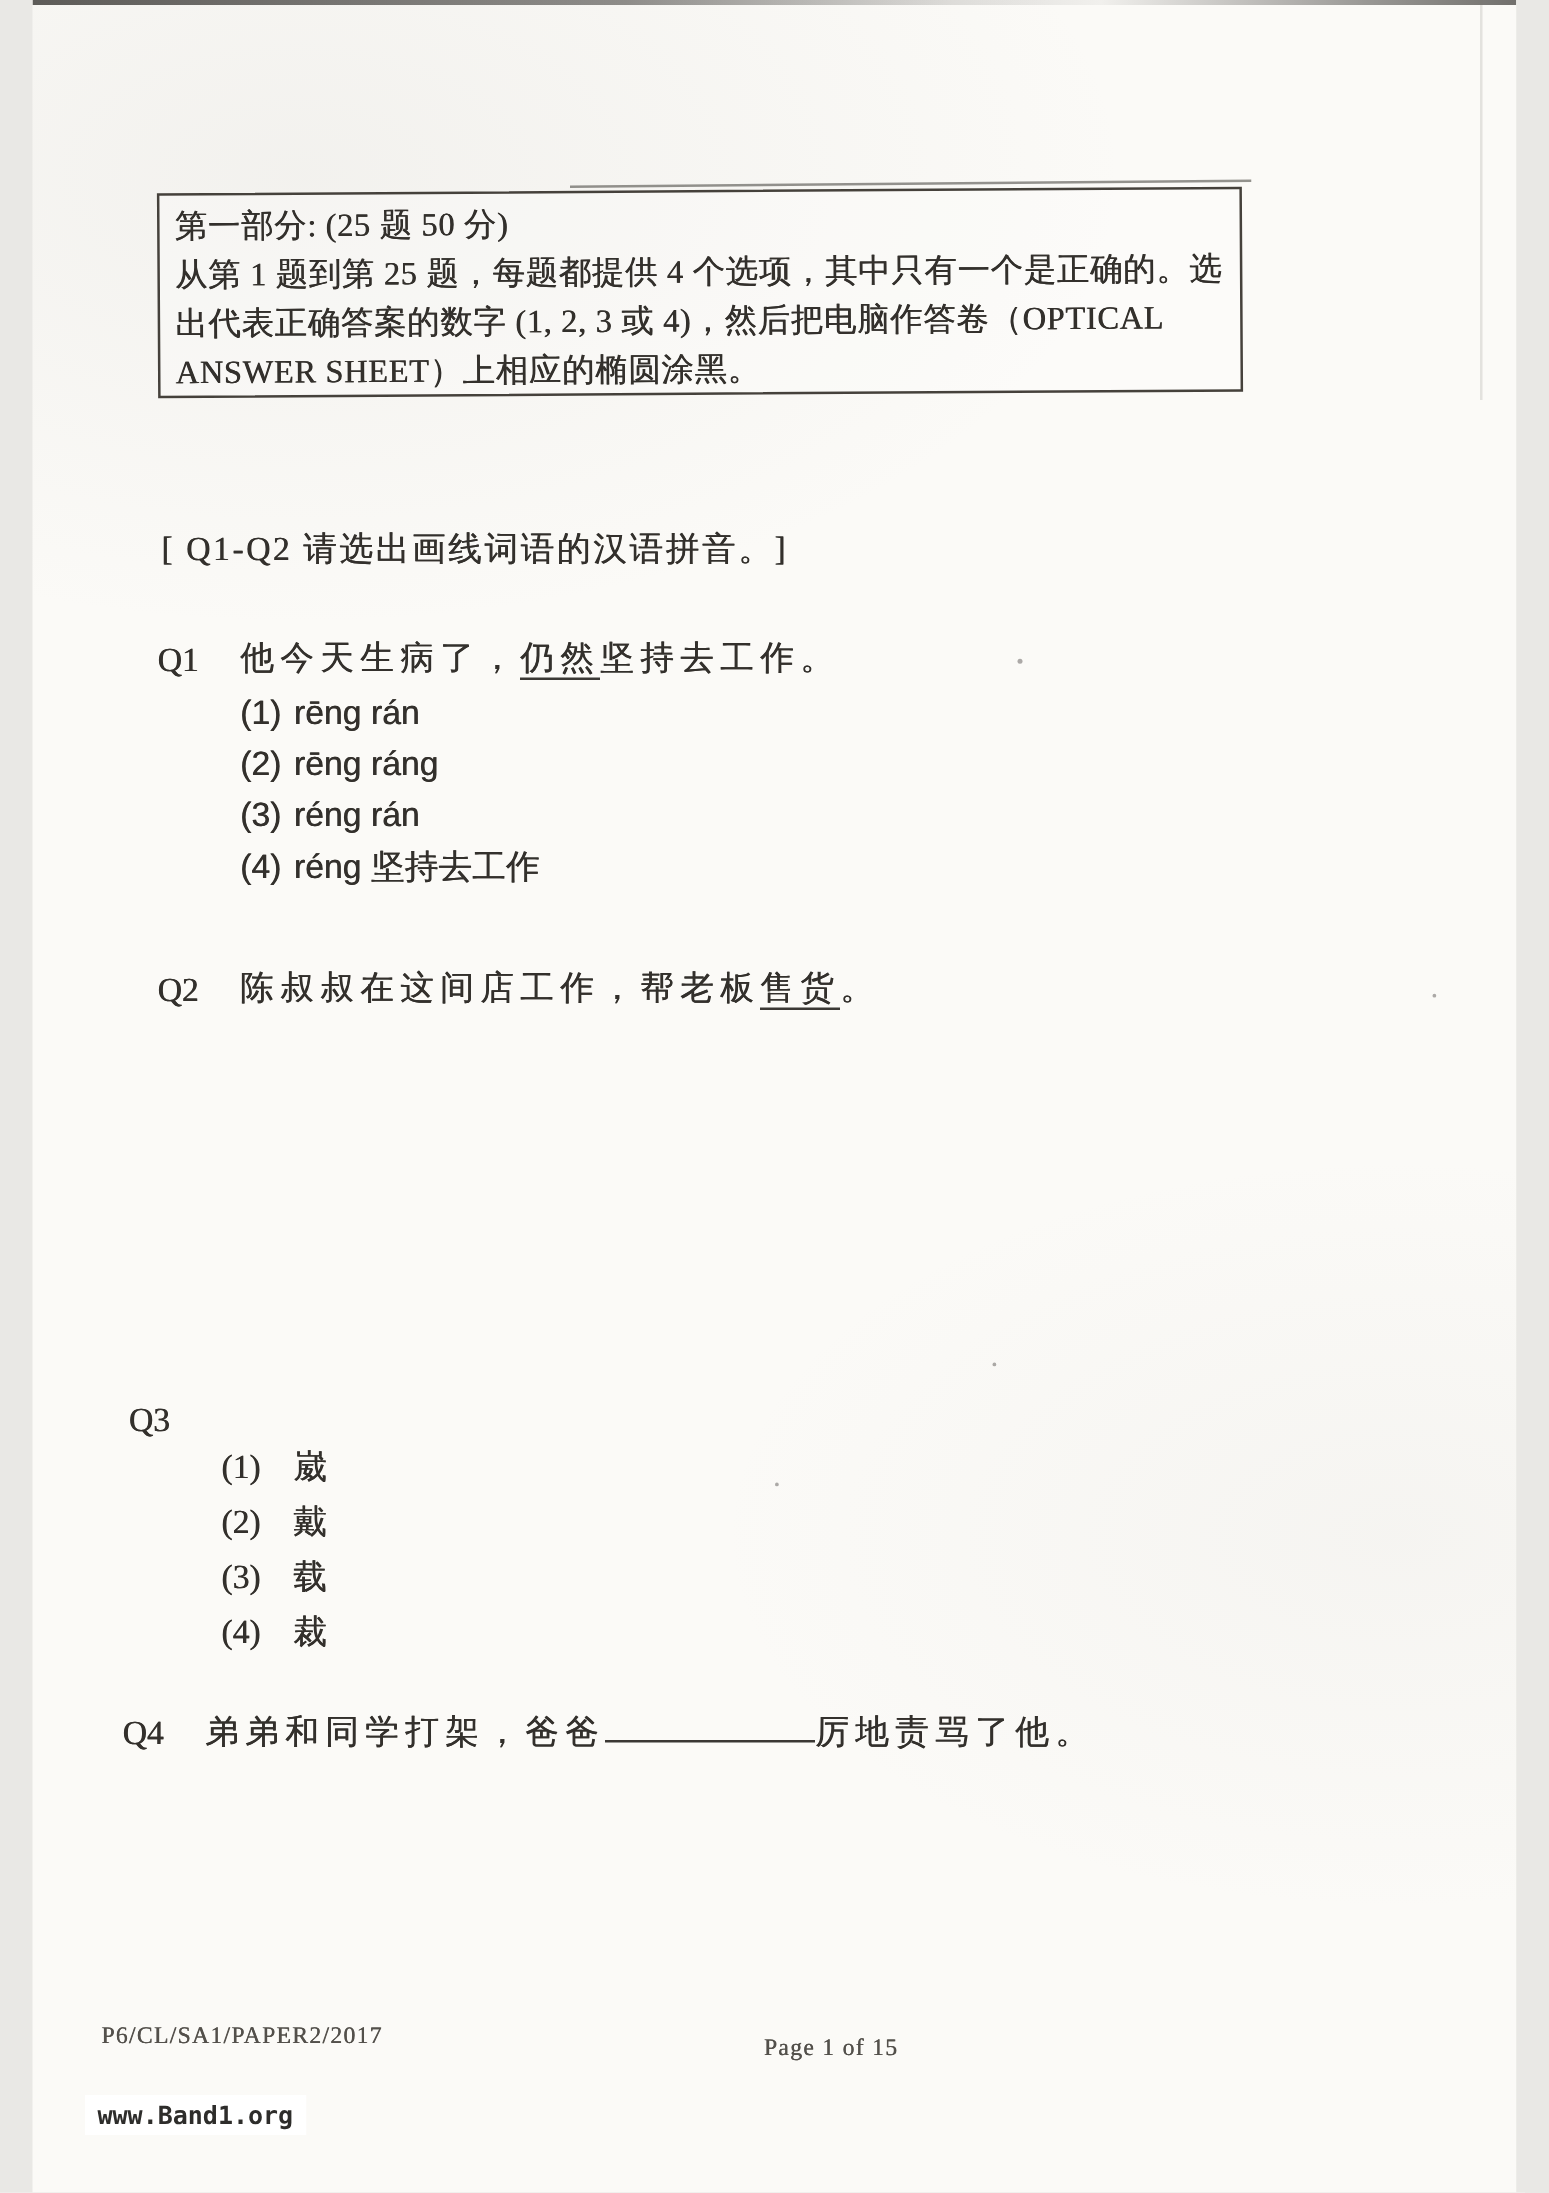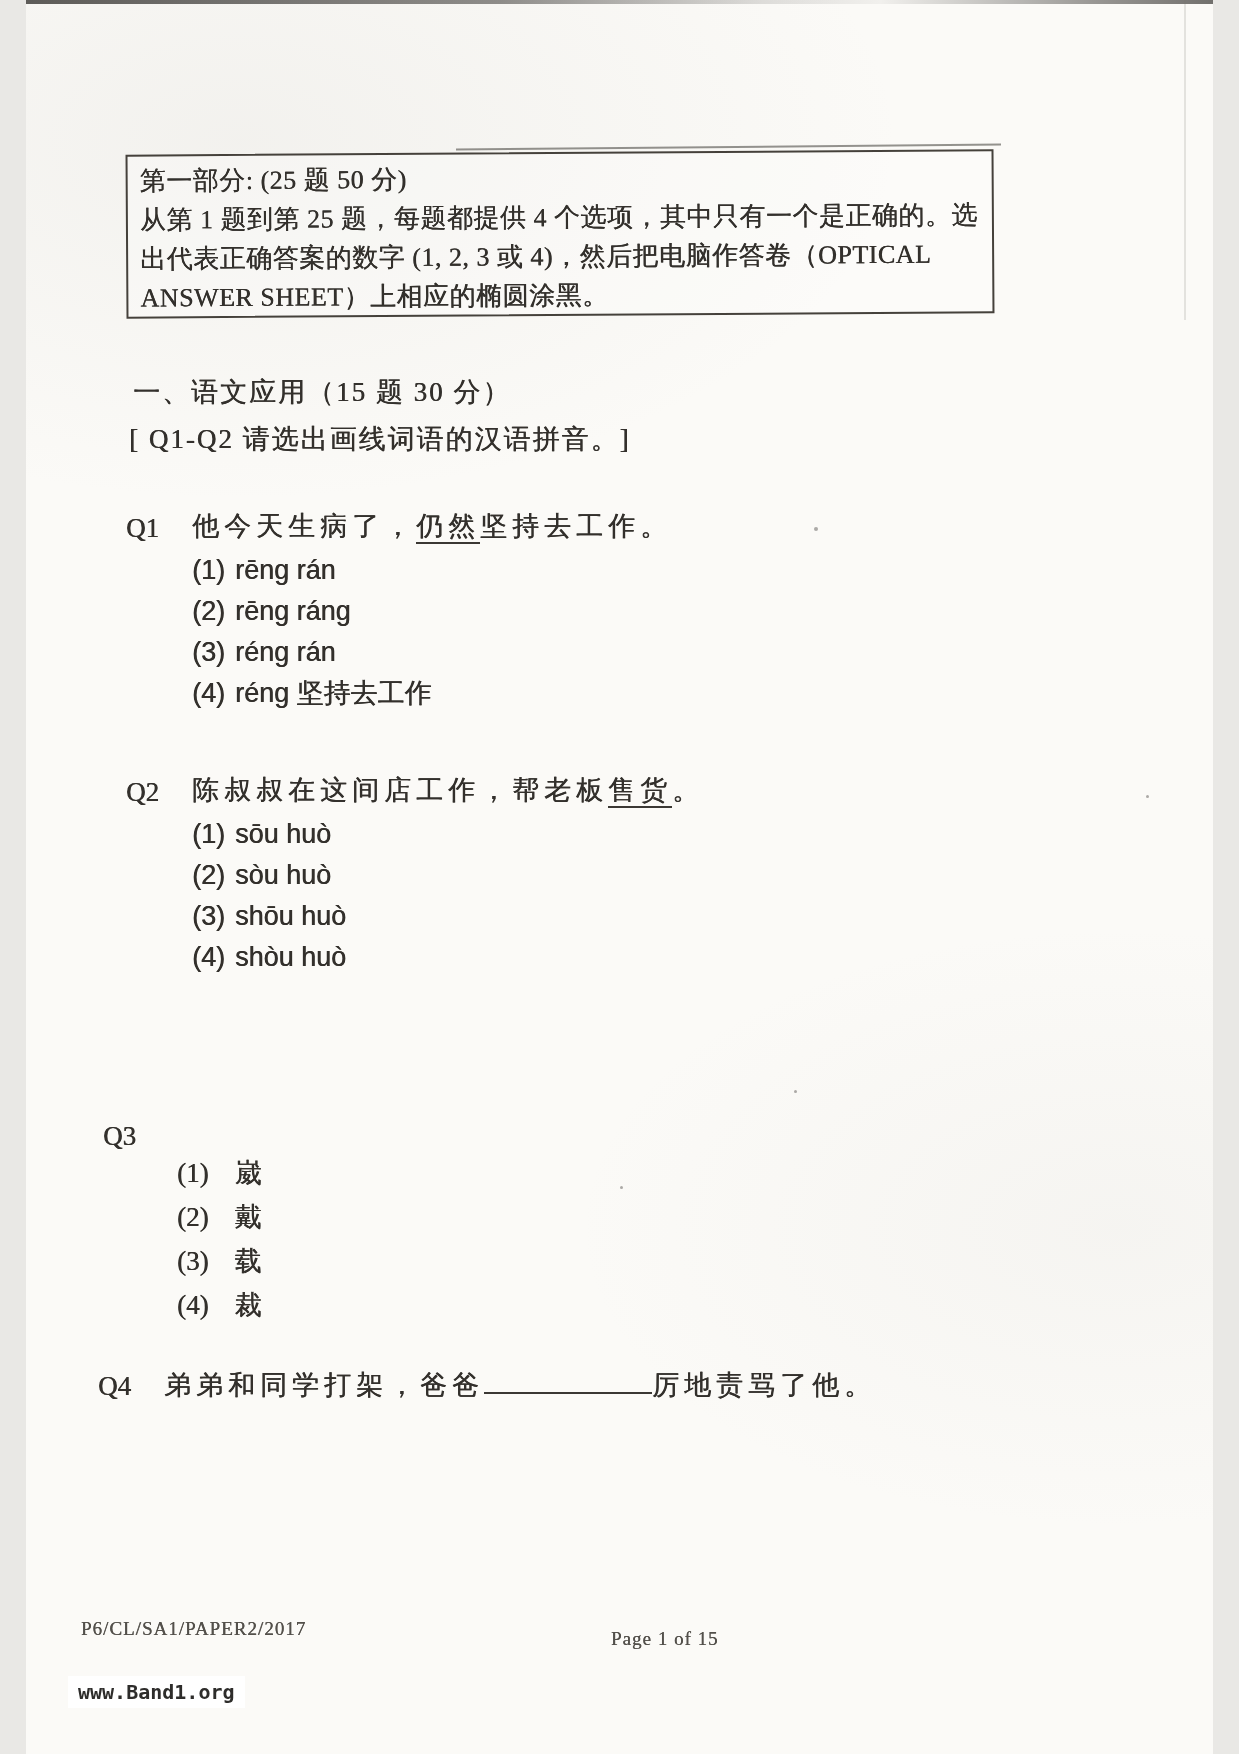--- a/index.html
+++ b/index.html
@@ -92,40 +92,33 @@
   <div class="speck" style="left:1120px;top:795px;width:3px;height:3px;"></div>
   <div class="speck" style="left:768px;top:1090px;width:3px;height:3px;"></div>
 
   <div class="header-box">
     <div class="hb">第一部分: (25 题 50 分)</div>
     <div class="hb">从第 1 题到第 25 题，每题都提供 4 个选项，其中只有一个是正确的。选</div>
     <div class="hb">出代表正确答案的数字 (1, 2, 3 或 4)，然后把电脑作答卷（OPTICAL</div>
     <div class="hb">ANSWER SHEET）上相应的椭圆涂黑。</div>
   </div>
 
-  <div class="abs section-title" style="left:107px;top:372px;">一、语文应用（15 题 30 分）</div>
   <div class="abs instr" style="left:103px;top:419px;">[ Q1-Q2 请选出画线词语的汉语拼音。]</div>
 
   <div class="abs qlabel" style="left:100px;top:508px;">Q1</div>
   <div class="abs stem" style="left:166px;top:506px;"><span>他今天生病了，</span><span class="u">仍然</span><span>坚持去工作。</span></div>
   <div class="abs opts pinyin" style="left:166px;top:550px;">
     <div class="opt"><span class="on">(1)</span><span class="ot">rēng rán</span></div>
     <div class="opt"><span class="on">(2)</span><span class="ot">rēng ráng</span></div>
     <div class="opt"><span class="on">(3)</span><span class="ot">réng rán</span></div>
     <div class="opt"><span class="on">(4)</span><span class="ot">réng 坚持去工作</span></div>
   </div>
 
   <div class="abs qlabel" style="left:100px;top:772px;">Q2</div>
   <div class="abs stem" style="left:166px;top:770px;"><span>陈叔叔在这间店工作，帮老板</span><span class="u">售货</span><span>。</span></div>
-  <div class="abs opts pinyin" style="left:166px;top:814px;">
-    <div class="opt"><span class="on">(1)</span><span class="ot">sōu huò</span></div>
-    <div class="opt"><span class="on">(2)</span><span class="ot">sòu huò</span></div>
-    <div class="opt"><span class="on">(3)</span><span class="ot">shōu huò</span></div>
-    <div class="opt"><span class="on">(4)</span><span class="ot">shòu huò</span></div>
-  </div>
 
 
   <div class="abs qlabel" style="left:77px;top:1104px;margin-top:12px;">Q3</div>
   <div class="abs opts hanzi" style="left:151px;top:1151px;">
     <div class="opt"><span class="on">(1)</span><span class="ot">崴</span></div>
     <div class="opt"><span class="on">(2)</span><span class="ot">戴</span></div>
     <div class="opt"><span class="on">(3)</span><span class="ot">载</span></div>
     <div class="opt"><span class="on">(4)</span><span class="ot">裁</span></div>
   </div>
 

